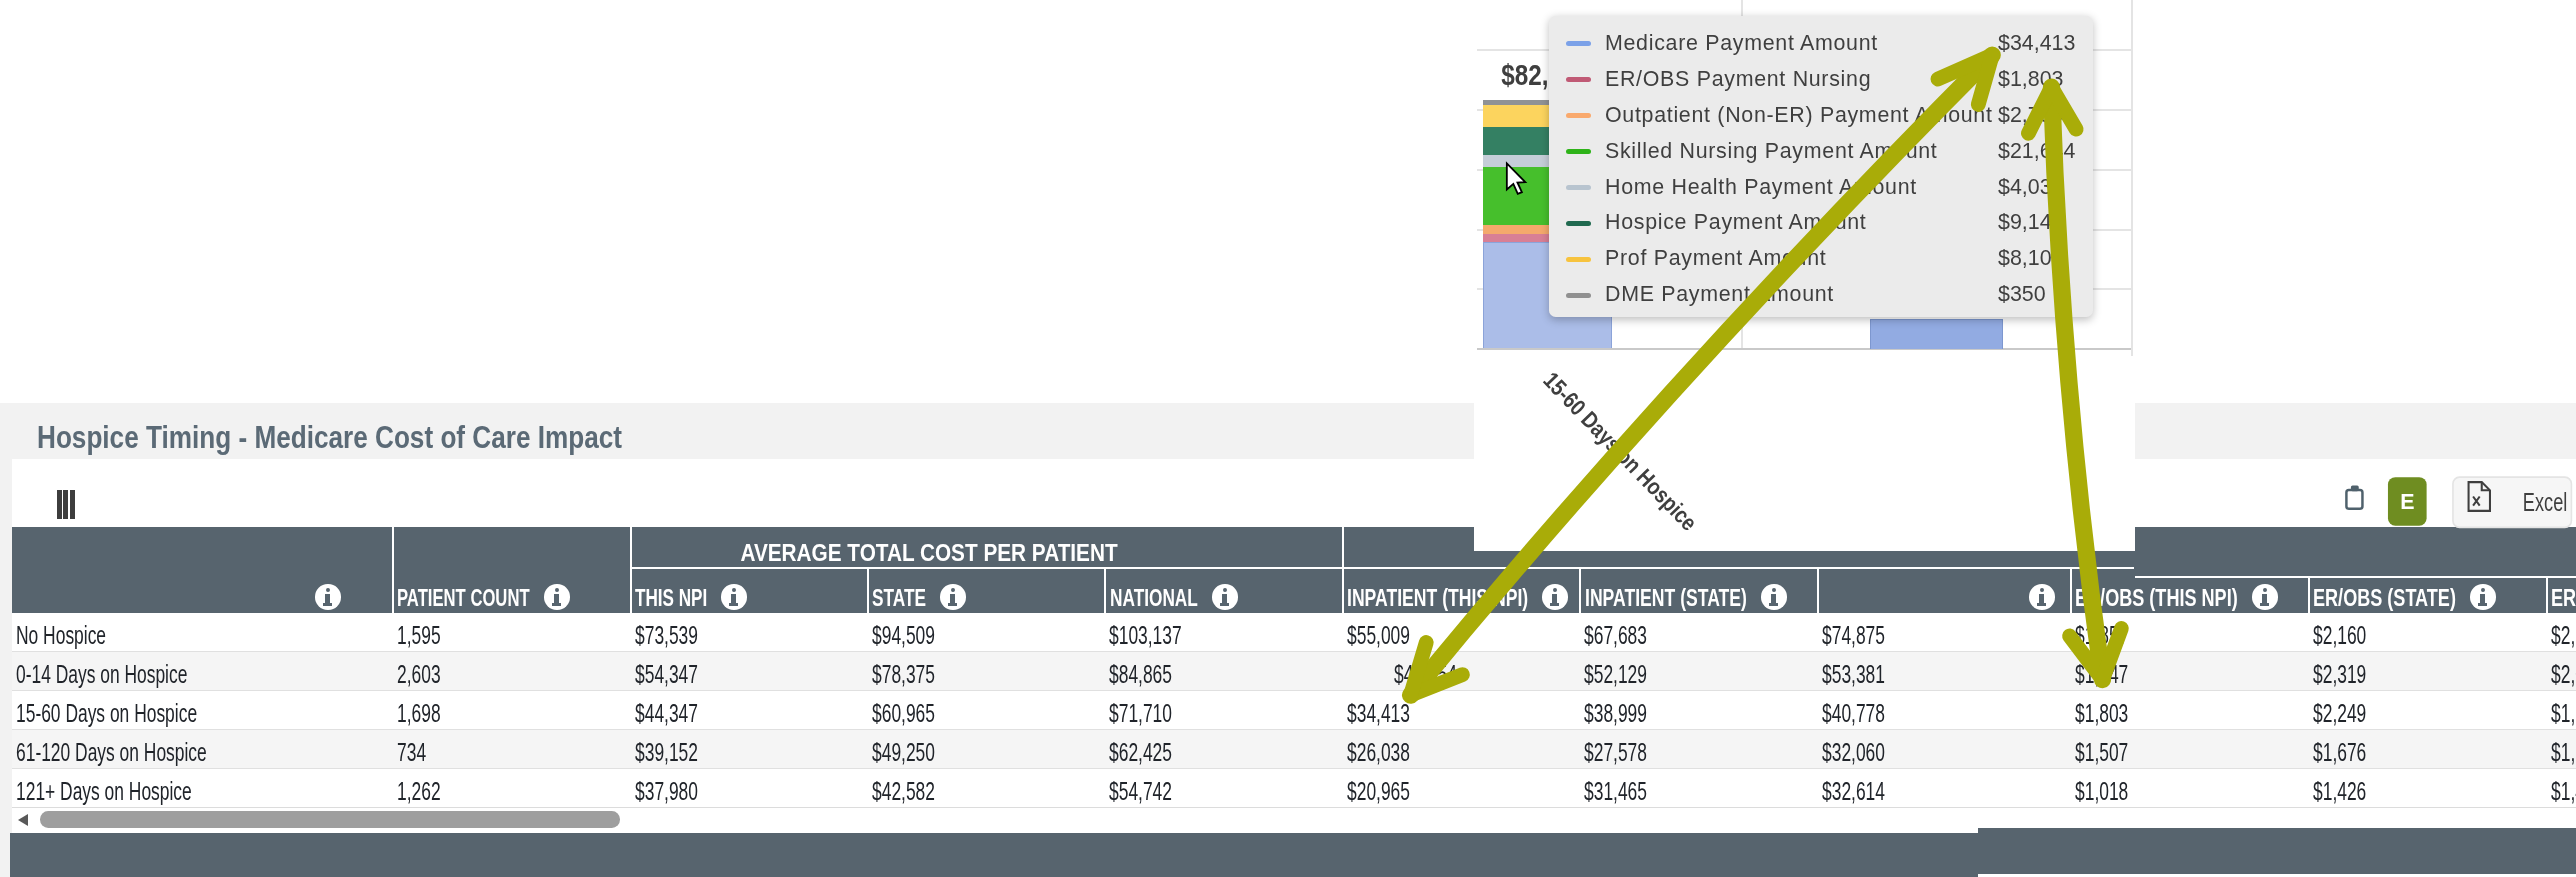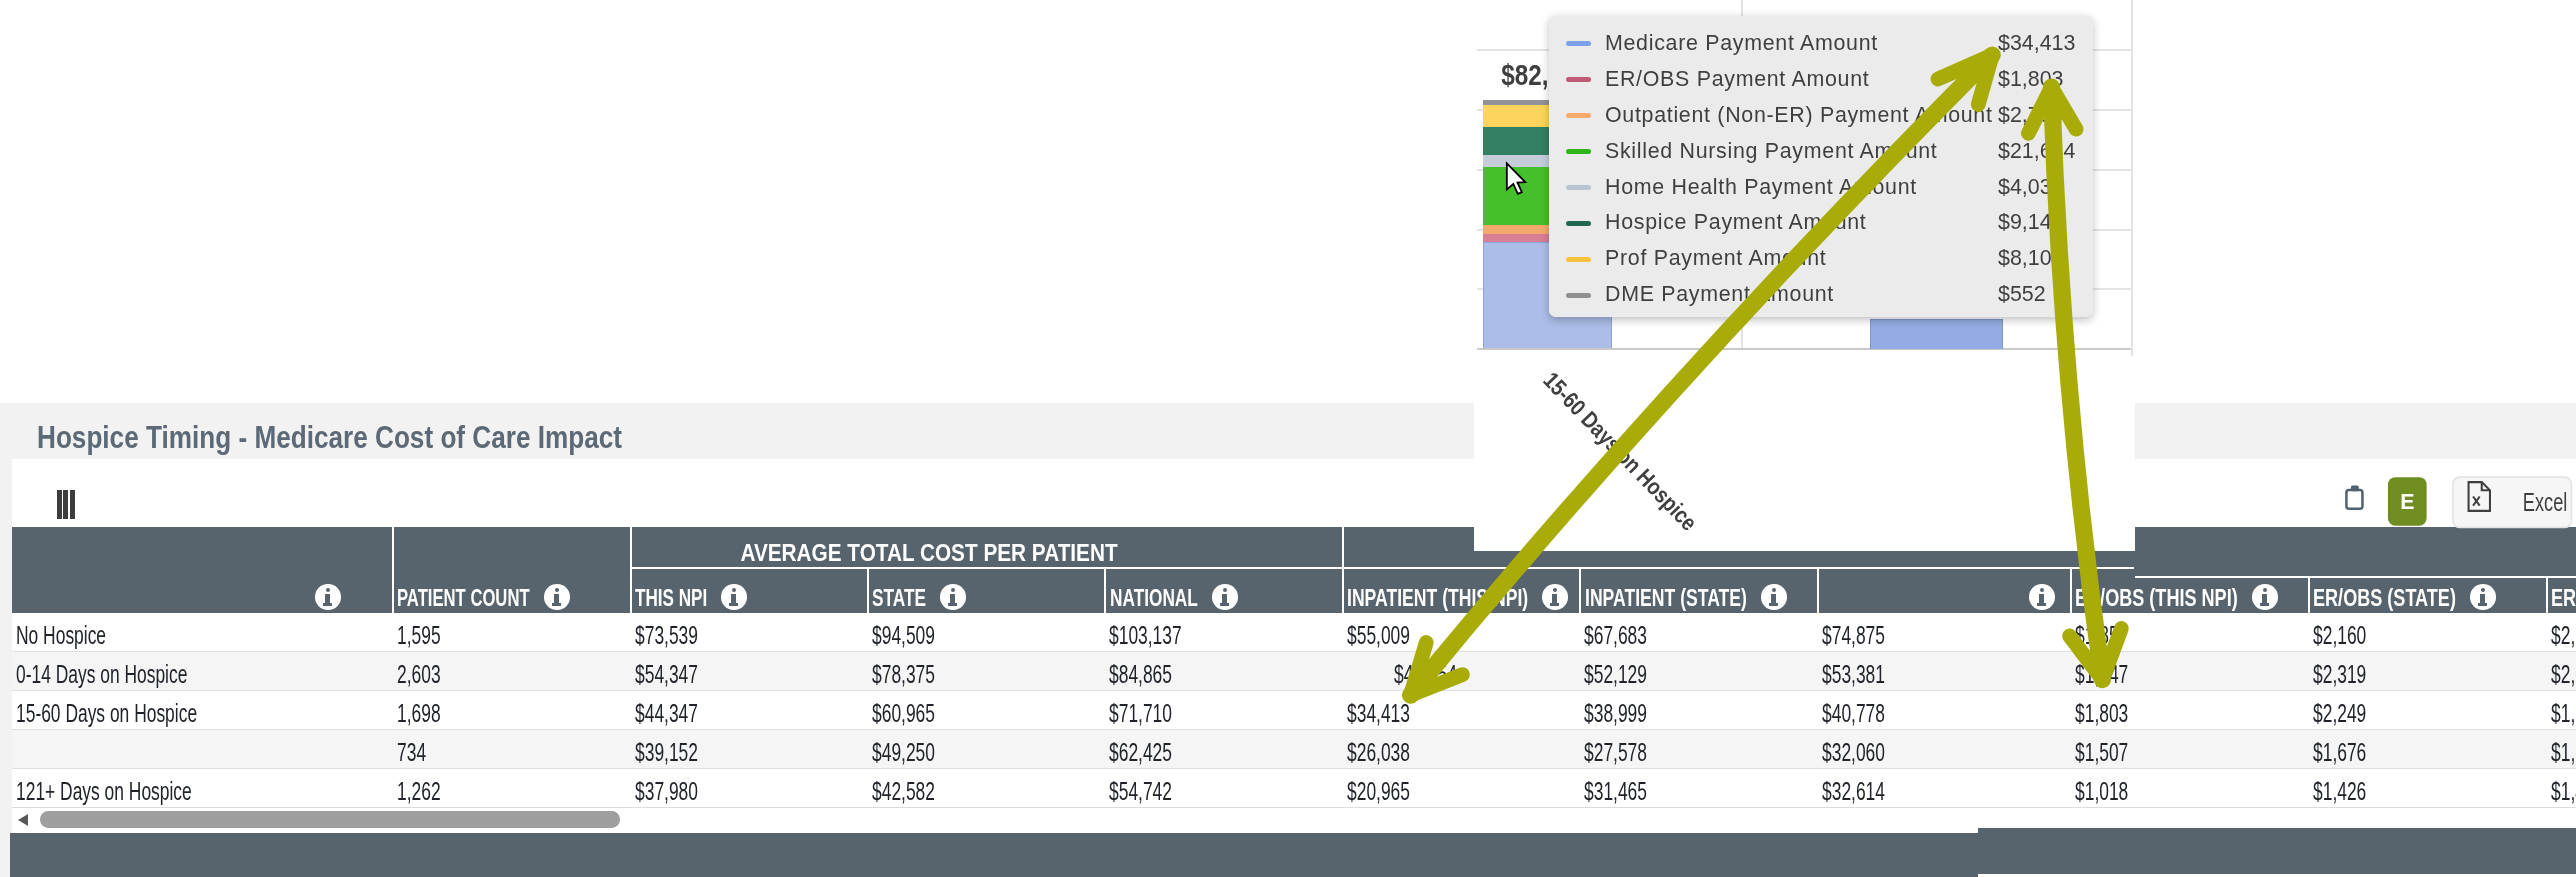--- a/index.html
+++ b/index.html
@@ -213,20 +213,23 @@
     </div>
 <div class="cell" style="left:2075px;top:693px">
       <span class="cx" style="transform:scaleX(0.67)">$1,803</span>
     </div>
 <div class="cell" style="left:2313px;top:693px">
       <span class="cx" style="transform:scaleX(0.67)">$2,249</span>
     </div>
 <div class="cell" style="left:2551px;top:693px">
       <span class="cx" style="transform:scaleX(0.67)">$1,954</span>
     </div>
+<div class="cell" style="left:15.6px;top:732px">
+      <span class="cx" style="transform:scaleX(0.67)">61-120 Days on Hospice</span>
+    </div>
 <div class="cell" style="left:397px;top:732px">
       <span class="cx" style="transform:scaleX(0.67)">734</span>
     </div>
 <div class="cell" style="left:635px;top:732px">
       <span class="cx" style="transform:scaleX(0.67)">$39,152</span>
     </div>
 <div class="cell" style="left:872px;top:732px">
       <span class="cx" style="transform:scaleX(0.67)">$49,250</span>
     </div>
 <div class="cell" style="left:1109px;top:732px">
@@ -307,40 +310,40 @@
 <div class="abs" style="left:9px;top:242px;width:129px;height:106px;background:#abbde8;border:1.6px solid #8ba3d9;border-bottom:none"></div>
 <div class="abs" style="left:396px;top:319px;width:133px;height:30px;background:#92abe2;border:1.6px solid #7d97cf;border-bottom:none"></div>
 <div class="abs" style="left:-11.5px;top:60px;width:165px;text-align:center;font-weight:bold;font-size:30px;color:#3f3f3f;line-height:1"><span class="cx" style="transform:scaleX(0.81);transform-origin:50% 50%">$82,768</span></div>
 <div class="abs" style="left:83px;top:367px;transform:rotate(46deg);transform-origin:0 0;font-weight:bold;font-size:23px;color:#3f3f3f"><span class="cx" style="transform:scaleX(0.835)">15-60 Days on Hospice</span></div>
 </div>
 <div class="abs" style="left:1549px;top:15.6px;width:544px;height:301px;background:#ebebeb;border-radius:6.6px;box-shadow:0 2.5px 8.2px rgba(0,0,0,0.25)">
 <div class="abs" style="left:17.3px;top:25.5px;width:25px;height:5px;border-radius:2.5px;background:#7ba1e8"></div>
 <div class="abs" style="left:56px;top:15px;height:26px;display:flex;align-items:center;font-size:21.4px;letter-spacing:0.7px;color:#3f3f3f">Medicare Payment Amount</div>
 <div class="abs" style="left:449px;top:15px;height:26px;display:flex;align-items:center;font-size:21.4px;color:#3f3f3f">$34,413</div>
 <div class="abs" style="left:17.3px;top:61px;width:25px;height:5px;border-radius:2.5px;background:#c05a75"></div>
-<div class="abs" style="left:56px;top:51px;height:26px;display:flex;align-items:center;font-size:21.4px;letter-spacing:0.7px;color:#3f3f3f">ER/OBS Payment Amount</div>
+<div class="abs" style="left:56px;top:51px;height:26px;display:flex;align-items:center;font-size:21.4px;letter-spacing:0.7px;color:#3f3f3f">ER/OBS Payment Nursing</div>
 <div class="abs" style="left:449px;top:51px;height:26px;display:flex;align-items:center;font-size:21.4px;color:#3f3f3f">$1,803</div>
 <div class="abs" style="left:17.3px;top:97px;width:25px;height:5px;border-radius:2.5px;background:#f9a96d"></div>
 <div class="abs" style="left:56px;top:87px;height:26px;display:flex;align-items:center;font-size:21.4px;letter-spacing:0.7px;color:#3f3f3f">Outpatient (Non-ER) Payment Amount</div>
 <div class="abs" style="left:449px;top:87px;height:26px;display:flex;align-items:center;font-size:21.4px;color:#3f3f3f">$2,790</div>
 <div class="abs" style="left:17.3px;top:133px;width:25px;height:5px;border-radius:2.5px;background:#2eb319"></div>
 <div class="abs" style="left:56px;top:123px;height:26px;display:flex;align-items:center;font-size:21.4px;letter-spacing:0.7px;color:#3f3f3f">Skilled Nursing Payment Amount</div>
 <div class="abs" style="left:449px;top:123px;height:26px;display:flex;align-items:center;font-size:21.4px;color:#3f3f3f">$21,644</div>
 <div class="abs" style="left:17.3px;top:169px;width:25px;height:5px;border-radius:2.5px;background:#b8c4cf"></div>
 <div class="abs" style="left:56px;top:159px;height:26px;display:flex;align-items:center;font-size:21.4px;letter-spacing:0.7px;color:#3f3f3f">Home Health Payment Amount</div>
 <div class="abs" style="left:449px;top:159px;height:26px;display:flex;align-items:center;font-size:21.4px;color:#3f3f3f">$4,039</div>
 <div class="abs" style="left:17.3px;top:205px;width:25px;height:5px;border-radius:2.5px;background:#20694f"></div>
 <div class="abs" style="left:56px;top:194px;height:26px;display:flex;align-items:center;font-size:21.4px;letter-spacing:0.7px;color:#3f3f3f">Hospice Payment Amount</div>
 <div class="abs" style="left:449px;top:194px;height:26px;display:flex;align-items:center;font-size:21.4px;color:#3f3f3f">$9,146</div>
 <div class="abs" style="left:17.3px;top:241px;width:25px;height:5px;border-radius:2.5px;background:#f7c33e"></div>
 <div class="abs" style="left:56px;top:230px;height:26px;display:flex;align-items:center;font-size:21.4px;letter-spacing:0.7px;color:#3f3f3f">Prof Payment Amount</div>
 <div class="abs" style="left:449px;top:230px;height:26px;display:flex;align-items:center;font-size:21.4px;color:#3f3f3f">$8,109</div>
 <div class="abs" style="left:17.3px;top:277px;width:25px;height:5px;border-radius:2.5px;background:#909090"></div>
 <div class="abs" style="left:56px;top:266px;height:26px;display:flex;align-items:center;font-size:21.4px;letter-spacing:0.7px;color:#3f3f3f">DME Payment Amount</div>
-<div class="abs" style="left:449px;top:266px;height:26px;display:flex;align-items:center;font-size:21.4px;color:#3f3f3f">$552</div>
+<div class="abs" style="left:449px;top:266px;height:26px;display:flex;align-items:center;font-size:21.4px;color:#3f3f3f">$350</div>
 </div>
 <svg class="abs" style="left:0;top:0;z-index:50" width="2576" height="877" viewBox="0 0 3130 1066">
 <g fill="none" stroke="#4f616c" stroke-width="3">
 <rect x="2851.5" y="595.5" width="19.5" height="23" rx="3"></rect>
 </g>
 <rect x="2857" y="590" width="9.5" height="7" rx="2" fill="#4f616c"></rect>
 <rect x="2902" y="580" width="47" height="59" rx="9" fill="#6f8d21"></rect>
 <text x="2925.5" y="619" font-size="26" font-weight="bold" fill="#fff" text-anchor="middle">E</text>
 <rect x="2981" y="580" width="144" height="61" rx="8" fill="#f6f6f6" stroke="#e4e4e4" stroke-width="2"></rect>
 <g fill="none" stroke="#3f3f3f" stroke-width="2.5">

